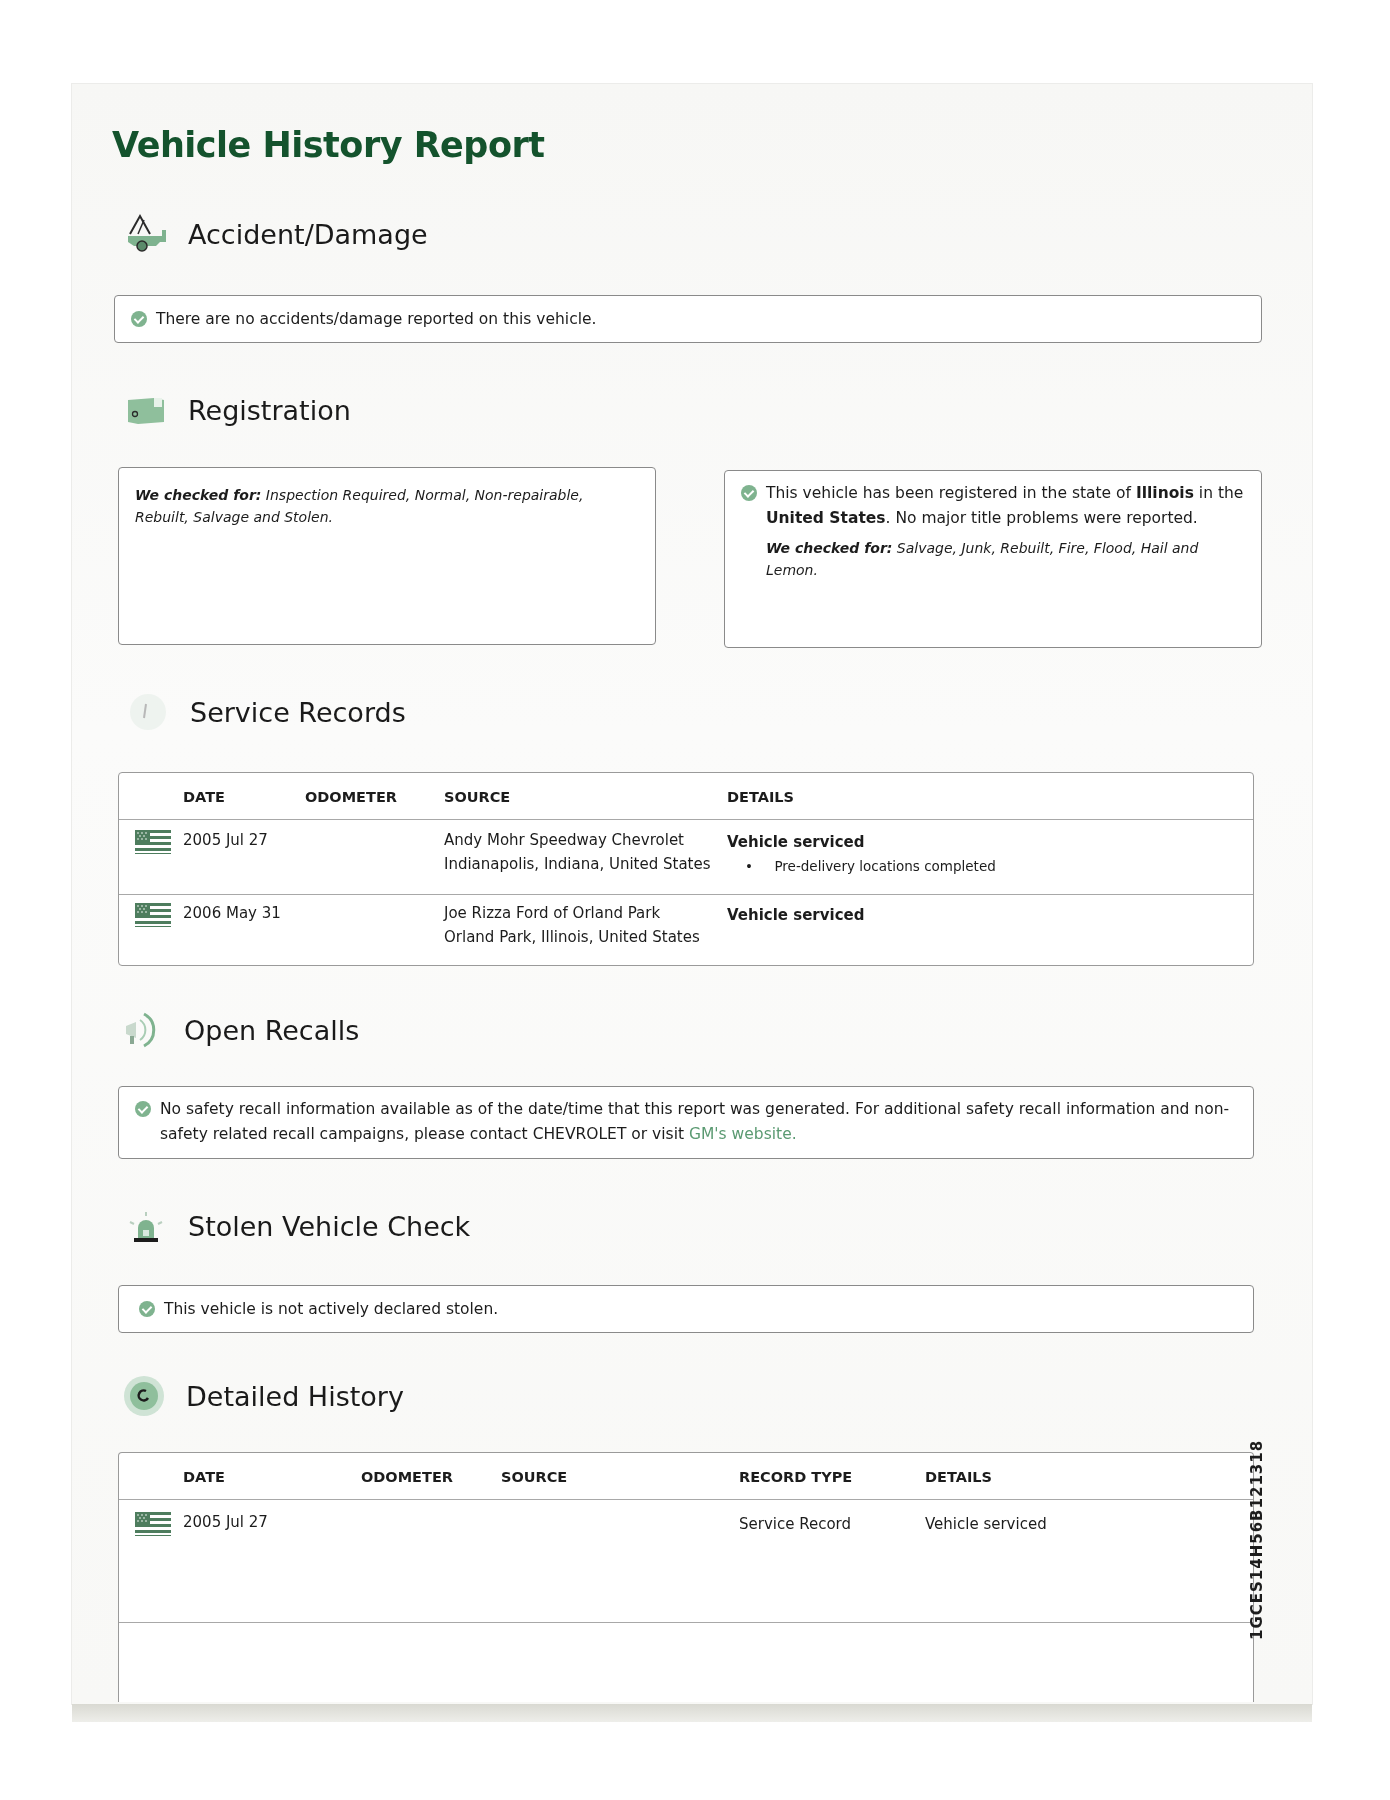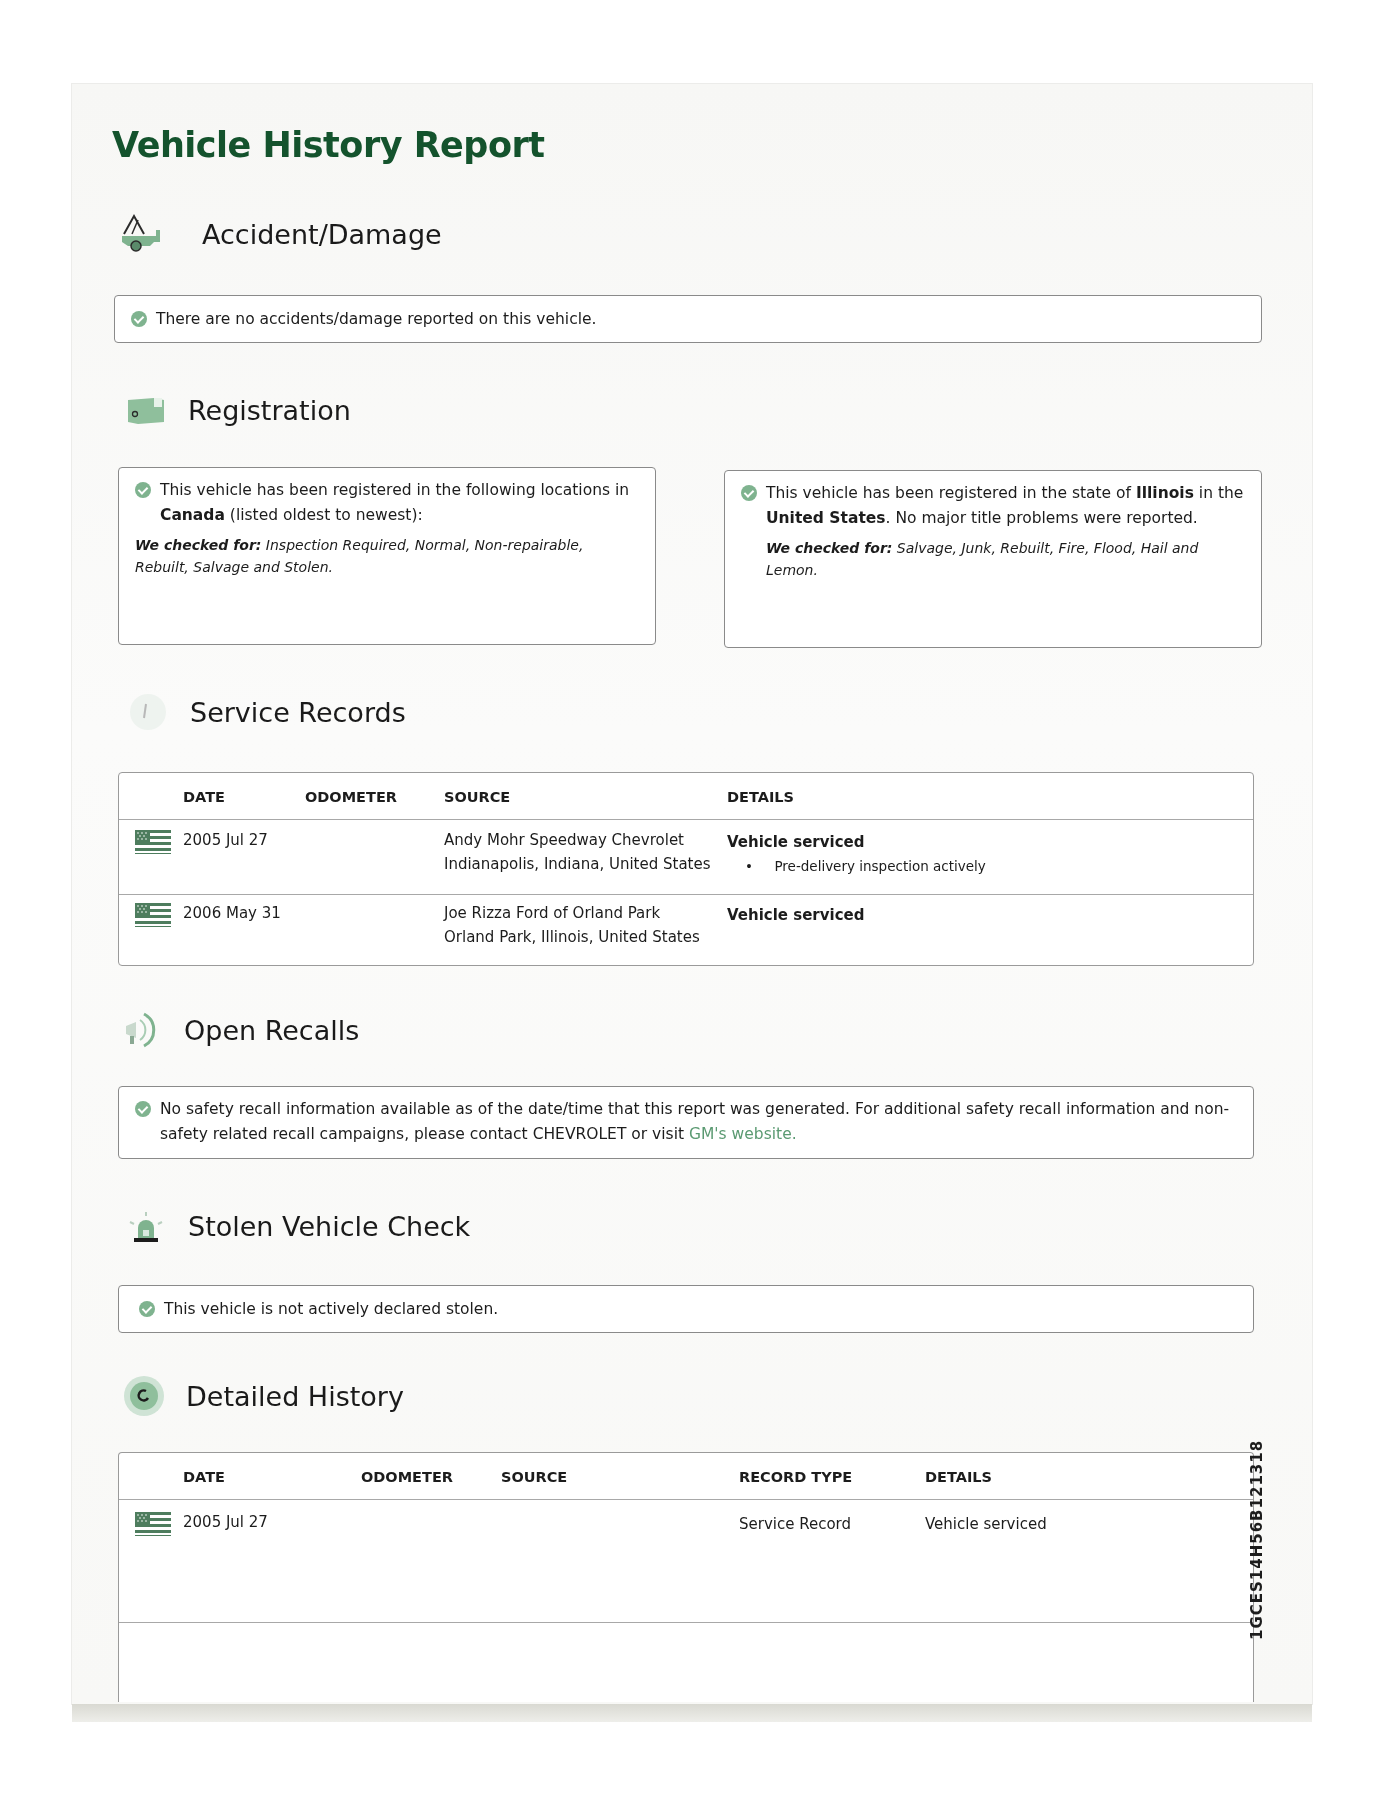--- a/index.html
+++ b/index.html
@@ -56,21 +56,21 @@
   }
 </style>
 </head>
 <body>
 
 <div class="sheet"></div>
 <div class="sheet-bottom"></div>
 
 <div class="abs title">Vehicle History Report</div>
 
-<div class="abs sec-head" style="left:118px; top:212px;gap:20px;">
+<div class="abs sec-head" style="left:124px; top:212px;">
   <span class="icon">
     <svg width="44" height="44" viewBox="0 0 44 44">
       <path d="M6 22 L16 4 L26 22" fill="none" stroke="#2b2b2b" stroke-width="2"></path>
       <path d="M14 22 L20 8" fill="none" stroke="#2b2b2b" stroke-width="1.5"></path>
       <path d="M4 24 H38 V18 H42 V30 H36 L32 34 H10 L4 30 Z" fill="#7fb38f"></path>
       <circle cx="18" cy="34" r="5" fill="#5a8a6a" stroke="#2b2b2b" stroke-width="1.5"></circle>
     </svg>
   </span>
   <span class="label">Accident/Damage</span>
 </div>
@@ -86,28 +86,20 @@
     <svg width="40" height="32" viewBox="0 0 40 32">
       <path d="M2 6 L28 4 L38 6 V28 L12 30 L2 28 Z" fill="#8fbf9c"></path>
       <rect x="28" y="4" width="8" height="9" fill="#e8f2ea"></rect>
       <circle cx="9" cy="20" r="2.5" fill="none" stroke="#2b2b2b" stroke-width="1.3"></circle>
     </svg>
   </span>
   <span class="label">Registration</span>
 </div>
 
 <div class="box" style="left:118px; top:467px; width:538px; height:178px; padding:10px 16px;">
-  <div class="msg">
-    <span class="check"></span>
-    <span>
-      <span>This vehicle has been registered in the following locations in</span>
-      <b>Canada</b>
-      <span>(listed oldest to newest):</span>
-    </span>
-  </div>
   <div class="checked">
     <b>We checked for:</b>
     <span>Inspection Required, Normal, Non-repairable, Rebuilt, Salvage and Stolen.</span>
   </div>
 </div>
 
 <div class="box" style="left:724px; top:470px; width:538px; height:178px; padding:10px 16px;">
   <div class="msg">
     <span class="check"></span>
     <span>
@@ -160,21 +152,21 @@
           <circle cx="3" cy="9" r="0.8"></circle>
           <circle cx="7" cy="9" r="0.8"></circle>
           <circle cx="11" cy="9" r="0.8"></circle>
         </g>
     </svg>
     <span class="td" style="left:64px; top:8px;">2005 Jul 27</span>
     <span class="td" style="left:186px; top:8px;"></span>
     <span class="td" style="left:325px; top:8px;">Andy Mohr Speedway Chevrolet</span>
     <span class="td" style="left:325px; top:32px;">Indianapolis, Indiana, United States</span>
     <span class="td" style="left:608px; top:10px; font-weight:bold;">Vehicle serviced</span>
-    <span class="td" style="left:626px; top:34px; font-size:13.5px;">•&nbsp;&nbsp;&nbsp;&nbsp;&nbsp;<span>Pre-delivery inspection actively</span></span>
+    <span class="td" style="left:626px; top:34px; font-size:13.5px;">•&nbsp;&nbsp;&nbsp;&nbsp;&nbsp;<span>Pre-delivery locations completed</span></span>
   </div>
   <div class="trow" style="height:70px;">
     <svg class="flag" style="top:8px;" viewBox="0 0 36 24">
       <rect width="36" height="24" fill="#ffffff"></rect>
       <g fill="#4e7d5e">
           <rect y="0" width="36" height="3"></rect>
           <rect y="6" width="36" height="3"></rect>
           <rect y="12" width="36" height="3"></rect>
           <rect y="18" width="36" height="3"></rect>
           <rect y="23" width="36" height="1"></rect>

